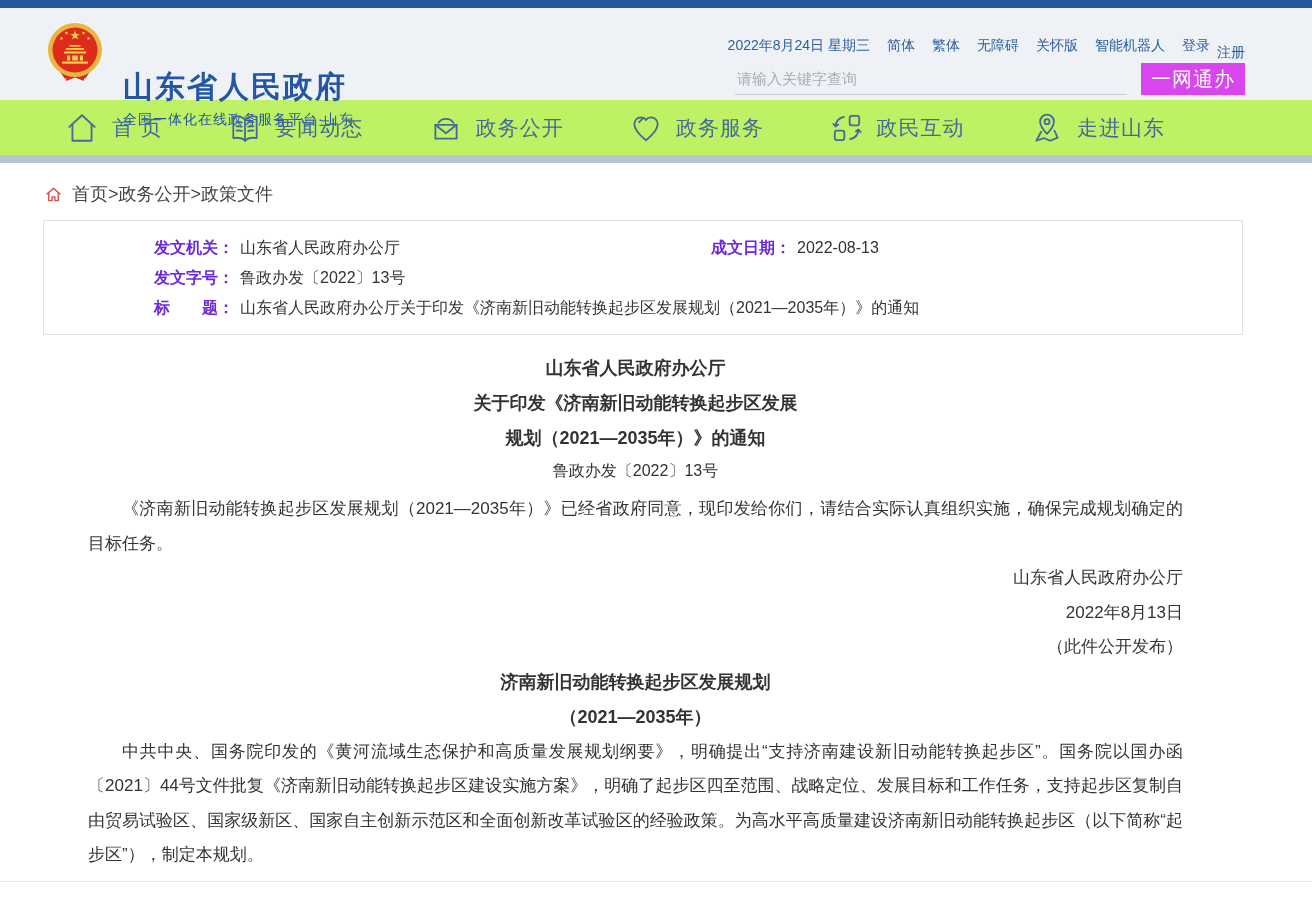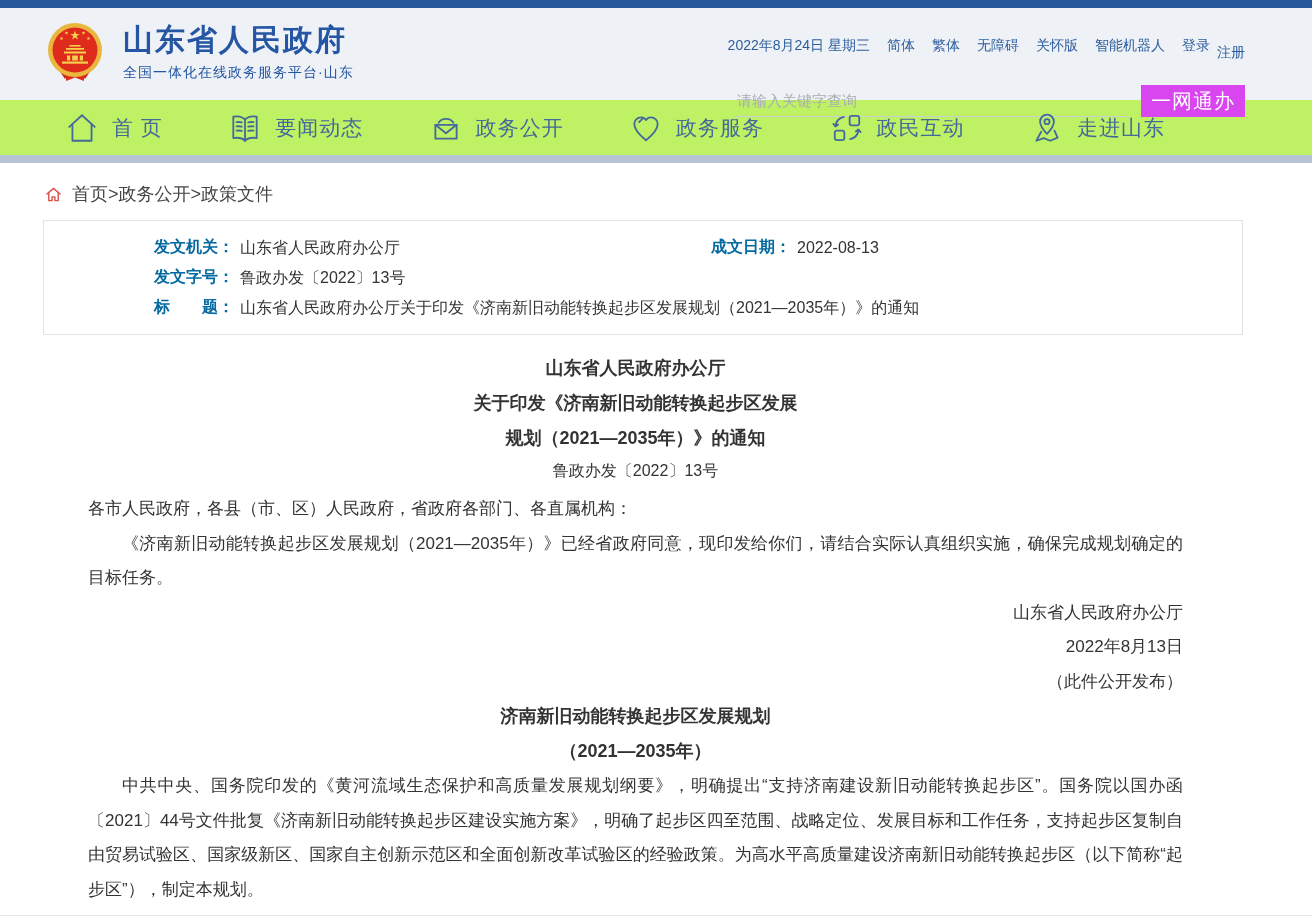--- a/index.html
+++ b/index.html
@@ -9,27 +9,27 @@
     font-family:"Liberation Sans","DejaVu Sans",sans-serif; color:#333;
   }
   
   .topbar { height:8px; background:#26589b; }
   
   .site-header { height:92px; background:#eef1f5; }
   .header-inner { height:100%; display:flex; justify-content:space-between; padding:0 67px 0 45px; }
   .logo-group { display:flex; gap:18px; padding-top:13px; }
   .emblem { width:60px; height:62px; flex:0 0 auto; }
   .titles { padding-top:2px; }
-  .site-title { font-size:30px; font-weight:bold; color:#2456a4; letter-spacing:2px; line-height:34px; }
+  .site-title { font-size:30px; font-weight:bold; color:#2456a4; letter-spacing:2px; line-height:34px;margin-top:47px; }
   .site-subtitle { font-size:14px; font-weight:normal; color:#2456a4; margin-top:7px; letter-spacing:1px; }
   .header-right { padding-top:21px; display:flex; flex-direction:column; align-items:flex-end; }
   .top-links { display:flex; align-items:center; font-size:14px; color:#2c5e9e; white-space:nowrap; }
   .top-links .tl { margin-left:17px; color:#2c5e9e; text-decoration:none; cursor:pointer; }
   .top-links .tl.tight { margin-left:7px;margin-top:15px; }
-  .search-row { margin-top:23px; display:flex; align-items:center; }
+  .search-row { margin-top:1px; display:flex; align-items:center; }
   .search-input {
     width:392px; background:transparent; border:none; border-bottom:1px solid #c9ced6;
     font-size:15px; padding:7px 2px; color:#333; outline:none;
     font-family:"Liberation Sans","DejaVu Sans",sans-serif;
   }
   .search-input::placeholder { color:#a9adb3; }
   .onestop-btn {
     width:104px; height:32px; margin-left:14px; background:#d946ef; color:#fff;
     border:none; font-size:20px; cursor:pointer; letter-spacing:1px;
     font-family:"Liberation Sans","DejaVu Sans",sans-serif;
@@ -46,21 +46,21 @@
     font-size:18px; color:#454545; height:18px; }
   .crumb-home { width:17px; height:17px; display:block; }
   .crumb-path { cursor:pointer; }
   
   .meta-box { margin:17px 0 0 43px; width:1200px; border:1px solid #e3e3e3;
     padding:12px 20px 11px 110px; background:#fff; }
   .meta-row { display:flex; line-height:30px; font-size:16px; }
   .meta-cell { display:flex; }
   .m-left { width:557px; flex:0 0 auto; }
   .m-right { flex:1; }
-  .meta-label { font-weight:bold; color:#0369a1; white-space:pre;font-family:Liberation Mono, monospace; }
+  .meta-label { font-weight:bold; color:#6d28d9; white-space:pre; }
   .meta-value { color:#333; margin-left:6px; }
   
   .article { width:1095px; margin:16px 0 0 88px; font-size:17px; line-height:34.5px; color:#333; }
   .doc-title div { text-align:center; font-weight:bold; font-size:18px; line-height:35px; color:#333; }
   .doc-number { text-align:center; font-size:16px; line-height:30px; }
   .body-flow { margin-top:6px; }
   .para { text-align:justify; }
   .para.indent { text-indent:2em; }
   .sig-block { text-align:right; }
   .plan-title div { text-align:center; font-weight:bold; font-size:18px; line-height:35px; }
@@ -213,21 +213,20 @@
 
   <article class="article">
     <div class="doc-title">
       <div>山东省人民政府办公厅</div>
       <div>关于印发《济南新旧动能转换起步区发展</div>
       <div>规划（2021—2035年）》的通知</div>
     </div>
     <div class="doc-number">鲁政办发〔2022〕13号</div>
 
     <div class="body-flow">
-      <p class="para">各市人民政府，各县（市、区）人民政府，省政府各部门、各直属机构：</p>
       <p class="para indent">《济南新旧动能转换起步区发展规划（2021—2035年）》已经省政府同意，现印发给你们，请结合实际认真组织实施，确保完成规划确定的目标任务。</p>
       <div class="sig-block">
         <div>山东省人民政府办公厅</div>
         <div>2022年8月13日</div>
         <div>（此件公开发布）</div>
       </div>
       <div class="plan-title">
         <div>济南新旧动能转换起步区发展规划</div>
         <div>（2021—2035年）</div>
       </div>

